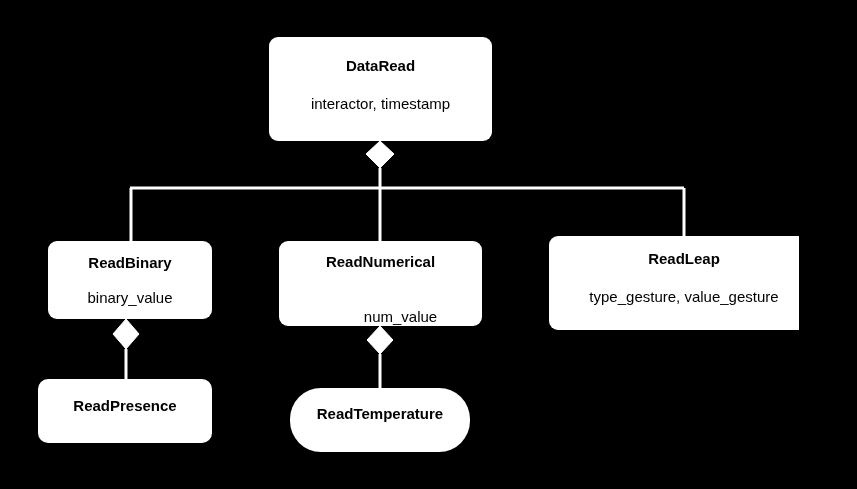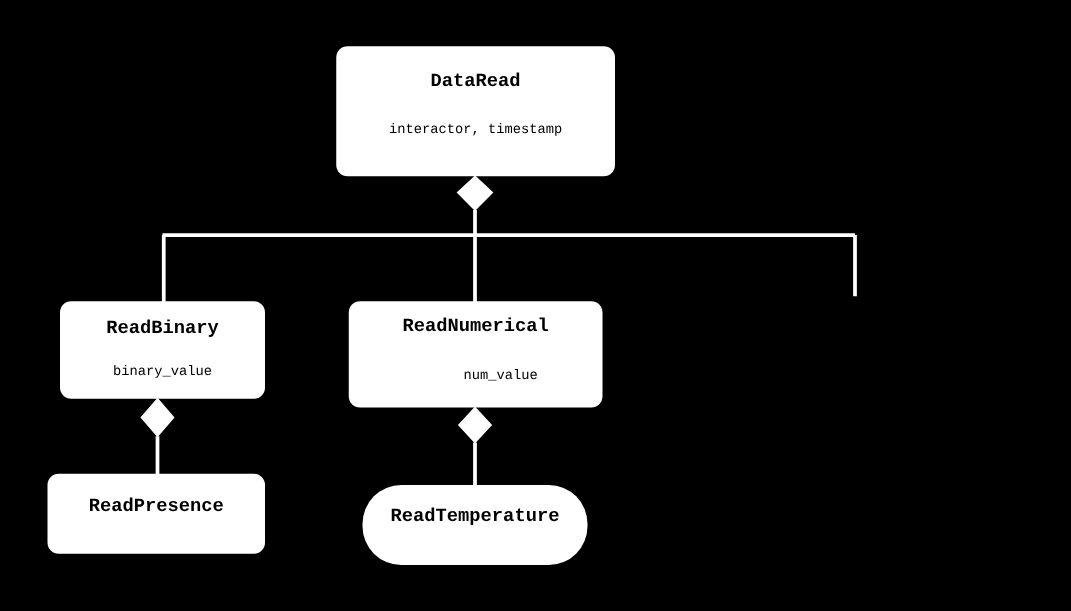--- a/index.html
+++ b/index.html
@@ -7,21 +7,21 @@
     margin: 0;
     padding: 0;
     background: #000000;
   }
   #diagram-canvas {
     position: relative;
     width: 799px;
     height: 489px;
     background: #000000;
     overflow: hidden;
-    font-family: Liberation Mono, monospace;
+    font-family: Liberation Sans, sans-serif;
   }
   #edge-layer {
     position: absolute;
     left: 0;
     top: 0;
     width: 857px;
     height: 489px;
     pointer-events: none;
   }
   .uml-node {
@@ -37,21 +37,21 @@
   .node-title {
     font-weight: bold;
     font-size: 15px;
     line-height: 18px;
     color: #000000;
     text-align: center;
     white-space: nowrap;
   }
   .node-attrs {
     font-weight: normal;
-    font-size: 11px;
+    font-size: 15px;
     line-height: 18px;
     color: #000000;
     text-align: center;
     white-space: nowrap;
   }
   
   .uml-node.title-only {
     justify-content: center;
   }
 </style>
@@ -84,27 +84,31 @@
   <div class="uml-node" style="left:269px; top:37px; width:223px; height:104px;">
     <div class="node-title" style="margin-top:20px;">DataRead</div>
     <div class="node-attrs" style="margin-top:20px;">interactor, timestamp</div>
   </div>
 
   <div class="uml-node" style="left:48px; top:241px; width:164px; height:78px;">
     <div class="node-title" style="margin-top:13px;">ReadBinary</div>
     <div class="node-attrs" style="margin-top:17px;">binary_value</div>
   </div>
 
-  <div class="uml-node" style="left:279px; top:241px; width:203px; height:85px;">
+  <div class="uml-node" style="left:279px; top:241px; width:203px; height:85px;gap:16px;">
     <div class="node-title" style="margin-top:12px;">ReadNumerical</div>
     <div class="node-attrs" style="margin-top:21px;padding-left:40px;">num_value</div>
   </div>
 
+  <div class="uml-node" style="left:549px; top:236px; width:270px; height:94px;">
+    <div class="node-title" style="margin-top:14px;">ReadLeap</div>
+    <div class="node-attrs" style="margin-top:20px;">type_gesture, value_gesture</div>
+  </div>
 
-  <div class="uml-node title-only" style="left:38px; top:379px; width:174px; height:64px;">
+  <div class="uml-node title-only" style="left:38px; top:379px; width:174px; height:64px;border-radius:10px;">
     <div class="node-title" style="margin-top:-10px;">ReadPresence</div>
   </div>
 
   <div class="uml-node title-only" style="left:290px; top:388px; width:180px; height:64px;border-radius:31px;">
     <div class="node-title" style="margin-top:-12px;">ReadTemperature</div>
   </div>
 
 </div>
 
 </body></html>

